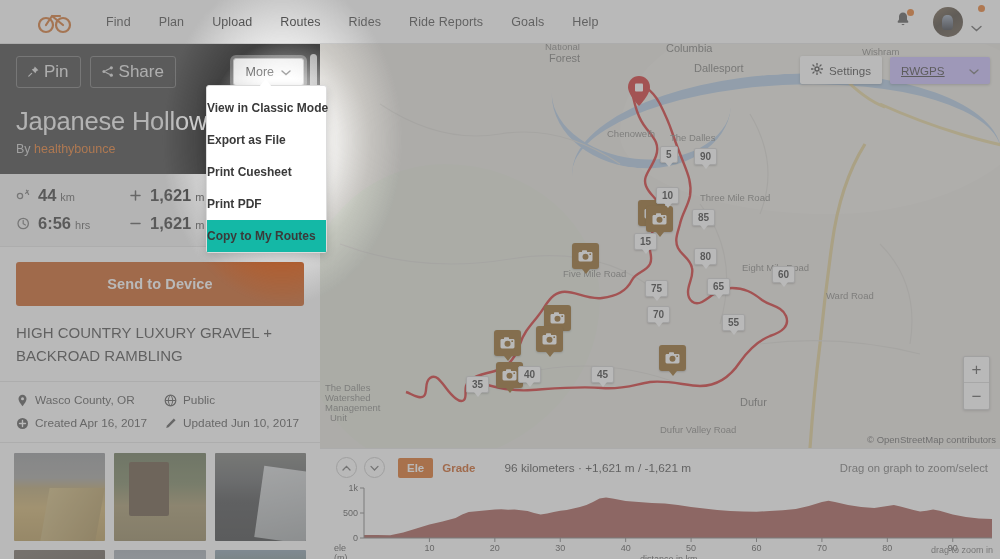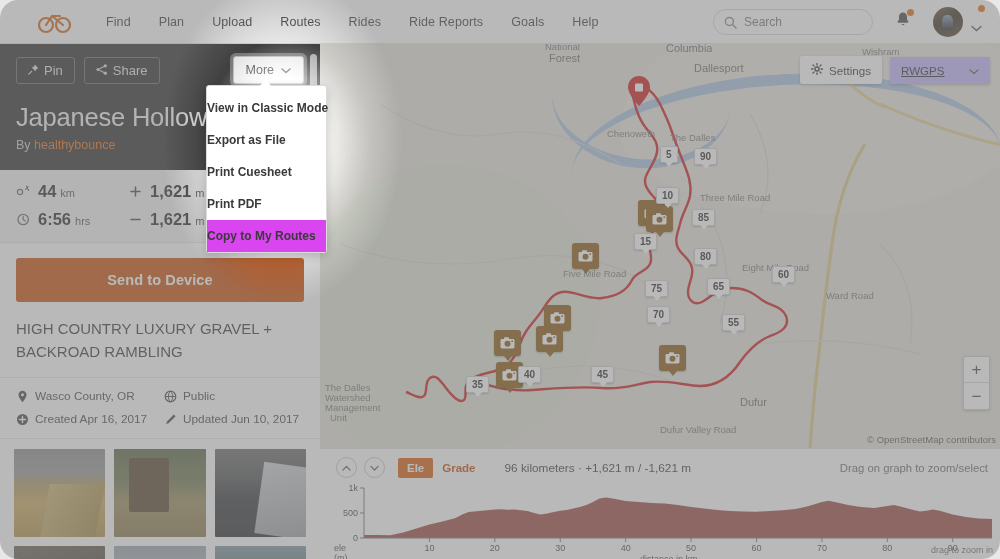--- a/index.html
+++ b/index.html
@@ -3,21 +3,21 @@
 <meta charset="utf-8">
 <title>Route Detail</title>
 <style>
   * { box-sizing: border-box; margin: 0; padding: 0; }
   html, body {
     width: 1000px; height: 559px;
     overflow: hidden;
     font-family: "Liberation Sans", sans-serif;
     background: #e8e8e8;
   }
-  #root { position: relative; width: 1000px; height: 559px; overflow: hidden; border-radius: 18px; }
+  #root { position: relative; width: 1000px; height: 559px; overflow: hidden; }
 
   
   .topnav {
     position: absolute; top: 0; left: 0; width: 1000px; height: 44px;
     background: #ffffff;
     display: flex; align-items: center;
     border-bottom: 1px solid #e2e2e2;
     z-index: 30;
   }
   .logo { margin-left: 38px; width: 34px; height: 26px; display: flex; align-items: center; }
@@ -59,21 +59,21 @@
   .sidebar {
     position: absolute; left: 0; top: 44px; width: 320px; height: 515px;
     background: #ffffff; overflow: hidden; z-index: 10;
   }
   .sb-header {
     background: #303030; padding: 12px 16px 18px 16px; position: relative;
   }
   .sb-actions { display: flex; align-items: center; }
   .pill-btn {
     border: 1px solid #6d6d6d; border-radius: 3px; color: #e6e6e6;
-    font-size: 13px; padding: 5px 11px; margin-right: 9px; background: transparent;
+    font-size: 17px; padding: 5px 11px; margin-right: 9px; background: transparent;
     display: inline-flex; align-items: center; cursor: pointer;
     font-family: "Liberation Sans", sans-serif;
   }
   .pill-btn svg { margin-right: 5px; }
   .more-btn {
     margin-left: auto; background: #fff; border: 1px solid #c6c6c6; border-radius: 3px;
     color: #3a3a3a; font-size: 12.5px; padding: 6px 12px;
     display: inline-flex; align-items: center; cursor: pointer;
     font-family: "Liberation Sans", sans-serif;
     box-shadow: 0 0 0 3px rgba(255,255,255,.35);
@@ -150,21 +150,21 @@
   .dropdown { width: 121px; }
   .dd-arrow {
     position: absolute; top: -7px; left: 52px; width: 13px; height: 8px;
     background: #fff; clip-path: polygon(50% 0, 100% 100%, 0 100%);
   }
   .dd-item {
     font-size: 12px; color: #3a3a3a; padding: 9px 0; cursor: pointer;
     white-space: nowrap;
     font-weight: bold;
   }
-  .dd-item.hl { background: #d946ef; }
+  .dd-item.hl { background: #14b8a6; }
 
   
   .map {
     position: absolute; left: 320px; top: 44px; width: 680px; height: 404px;
     background: #e5e2dc; overflow: hidden; z-index: 5;
   }
   .terrain-a { position:absolute; left:-20px; top:120px; width:300px; height:300px;
       background:#dfe3d6; border-radius: 48% 52% 60% 40% / 50% 45% 55% 50%; }
   .terrain-b { position:absolute; left:300px; top:-30px; width:420px; height:200px;
       background:#e9e7e0; border-radius: 40% 60% 50% 50% / 60% 40% 60% 40%; }
@@ -293,29 +293,20 @@
       <div class="nav-link">Find</div>
       <div class="nav-link">Plan</div>
       <div class="nav-link">Upload</div>
       <div class="nav-link">Routes</div>
       <div class="nav-link">Rides</div>
       <div class="nav-link">Ride Reports</div>
       <div class="nav-link">Goals</div>
       <div class="nav-link">Help</div>
     </div>
     <div class="nav-right">
-      <div class="search-box">
-        <span class="si">
-          <svg width="13" height="13" viewBox="0 0 13 13">
-            <circle cx="5.4" cy="5.4" r="4" fill="none" stroke="#8e8e8e" stroke-width="1.5"></circle>
-            <line x1="8.5" y1="8.5" x2="12" y2="12" stroke="#8e8e8e" stroke-width="1.5" stroke-linecap="round"></line>
-          </svg>
-        </span>
-        <input class="search-input" type="text" placeholder="Search" style="">
-      </div>
       <div class="bell-wrap">
         <span>
           <svg width="16" height="17" viewBox="0 0 16 17">
             <path d="M8 1.4c-2.3 0-4 1.8-4 4v3.1L2.7 10.6c-.3.5 0 1.1.6 1.1h9.4c.6 0 .9-.6.6-1.1L12 8.5V5.4c0-2.2-1.7-4-4-4z" fill="#4a4a4a"></path>
             <path d="M6.4 13.1a1.7 1.7 0 0 0 3.2 0z" fill="#4a4a4a"></path>
           </svg>
         </span>
         <span class="dot-badge"></span>
       </div>
       <div class="avatar-wrap">

